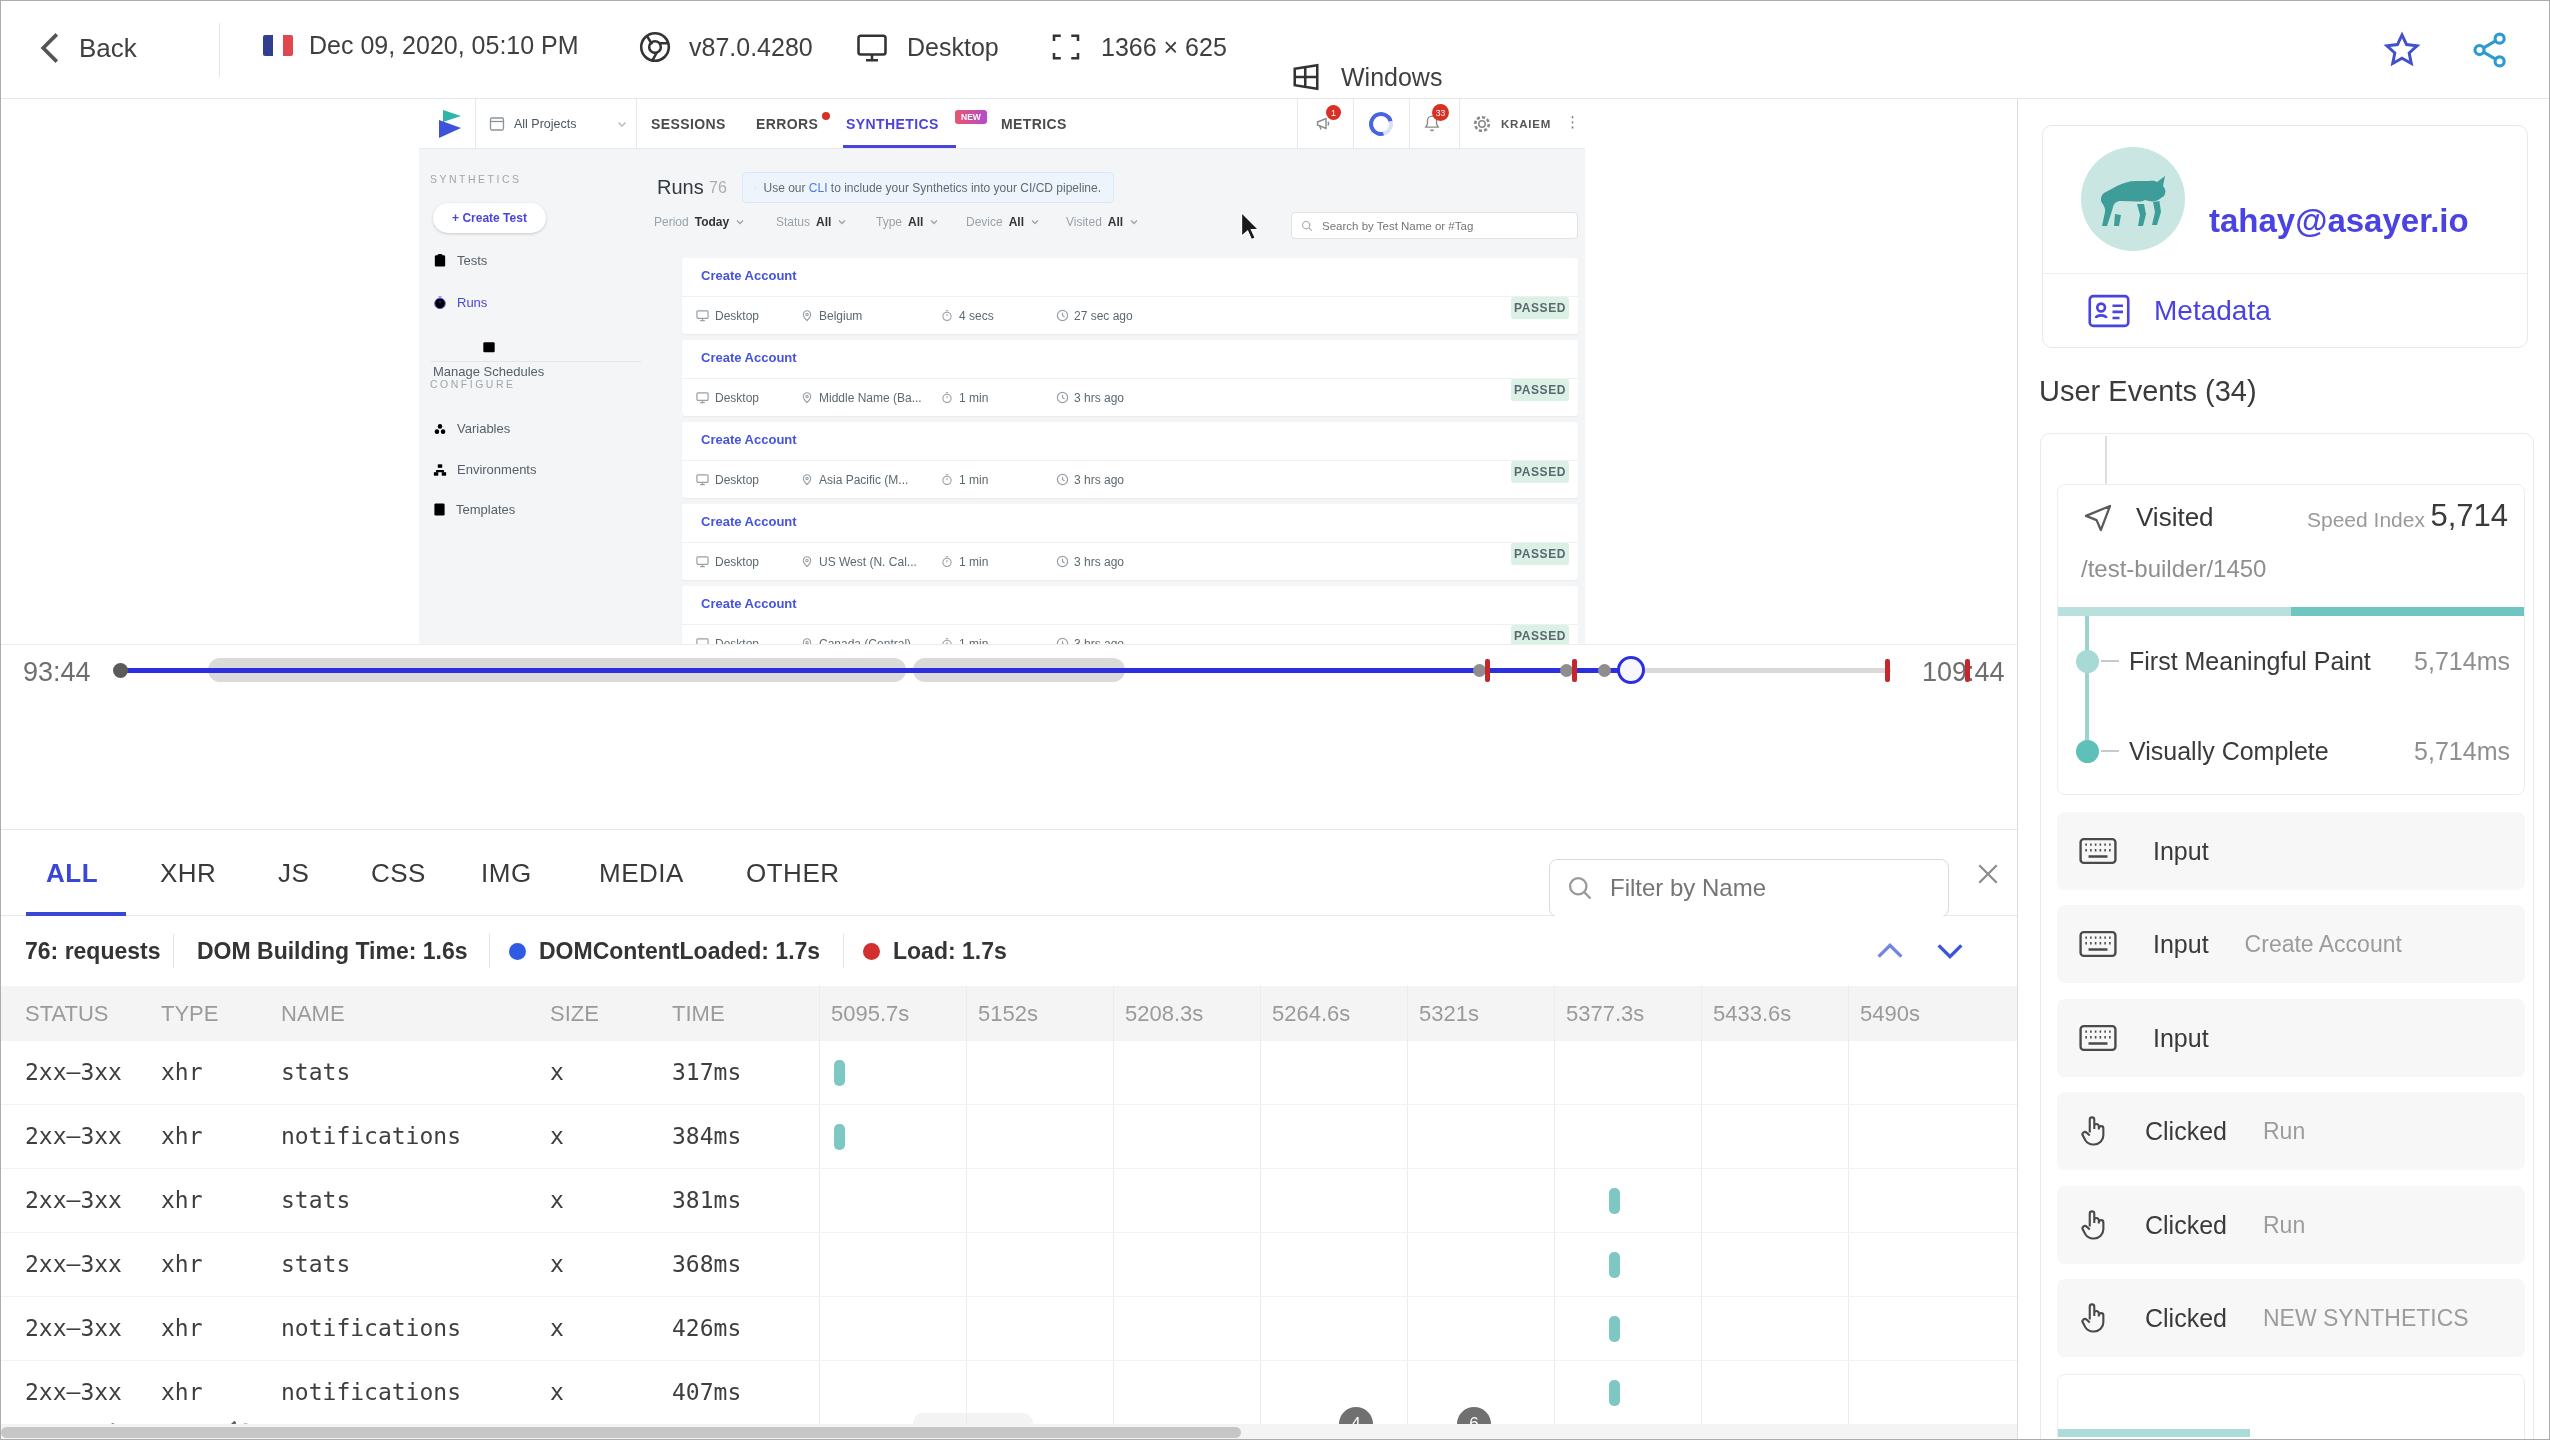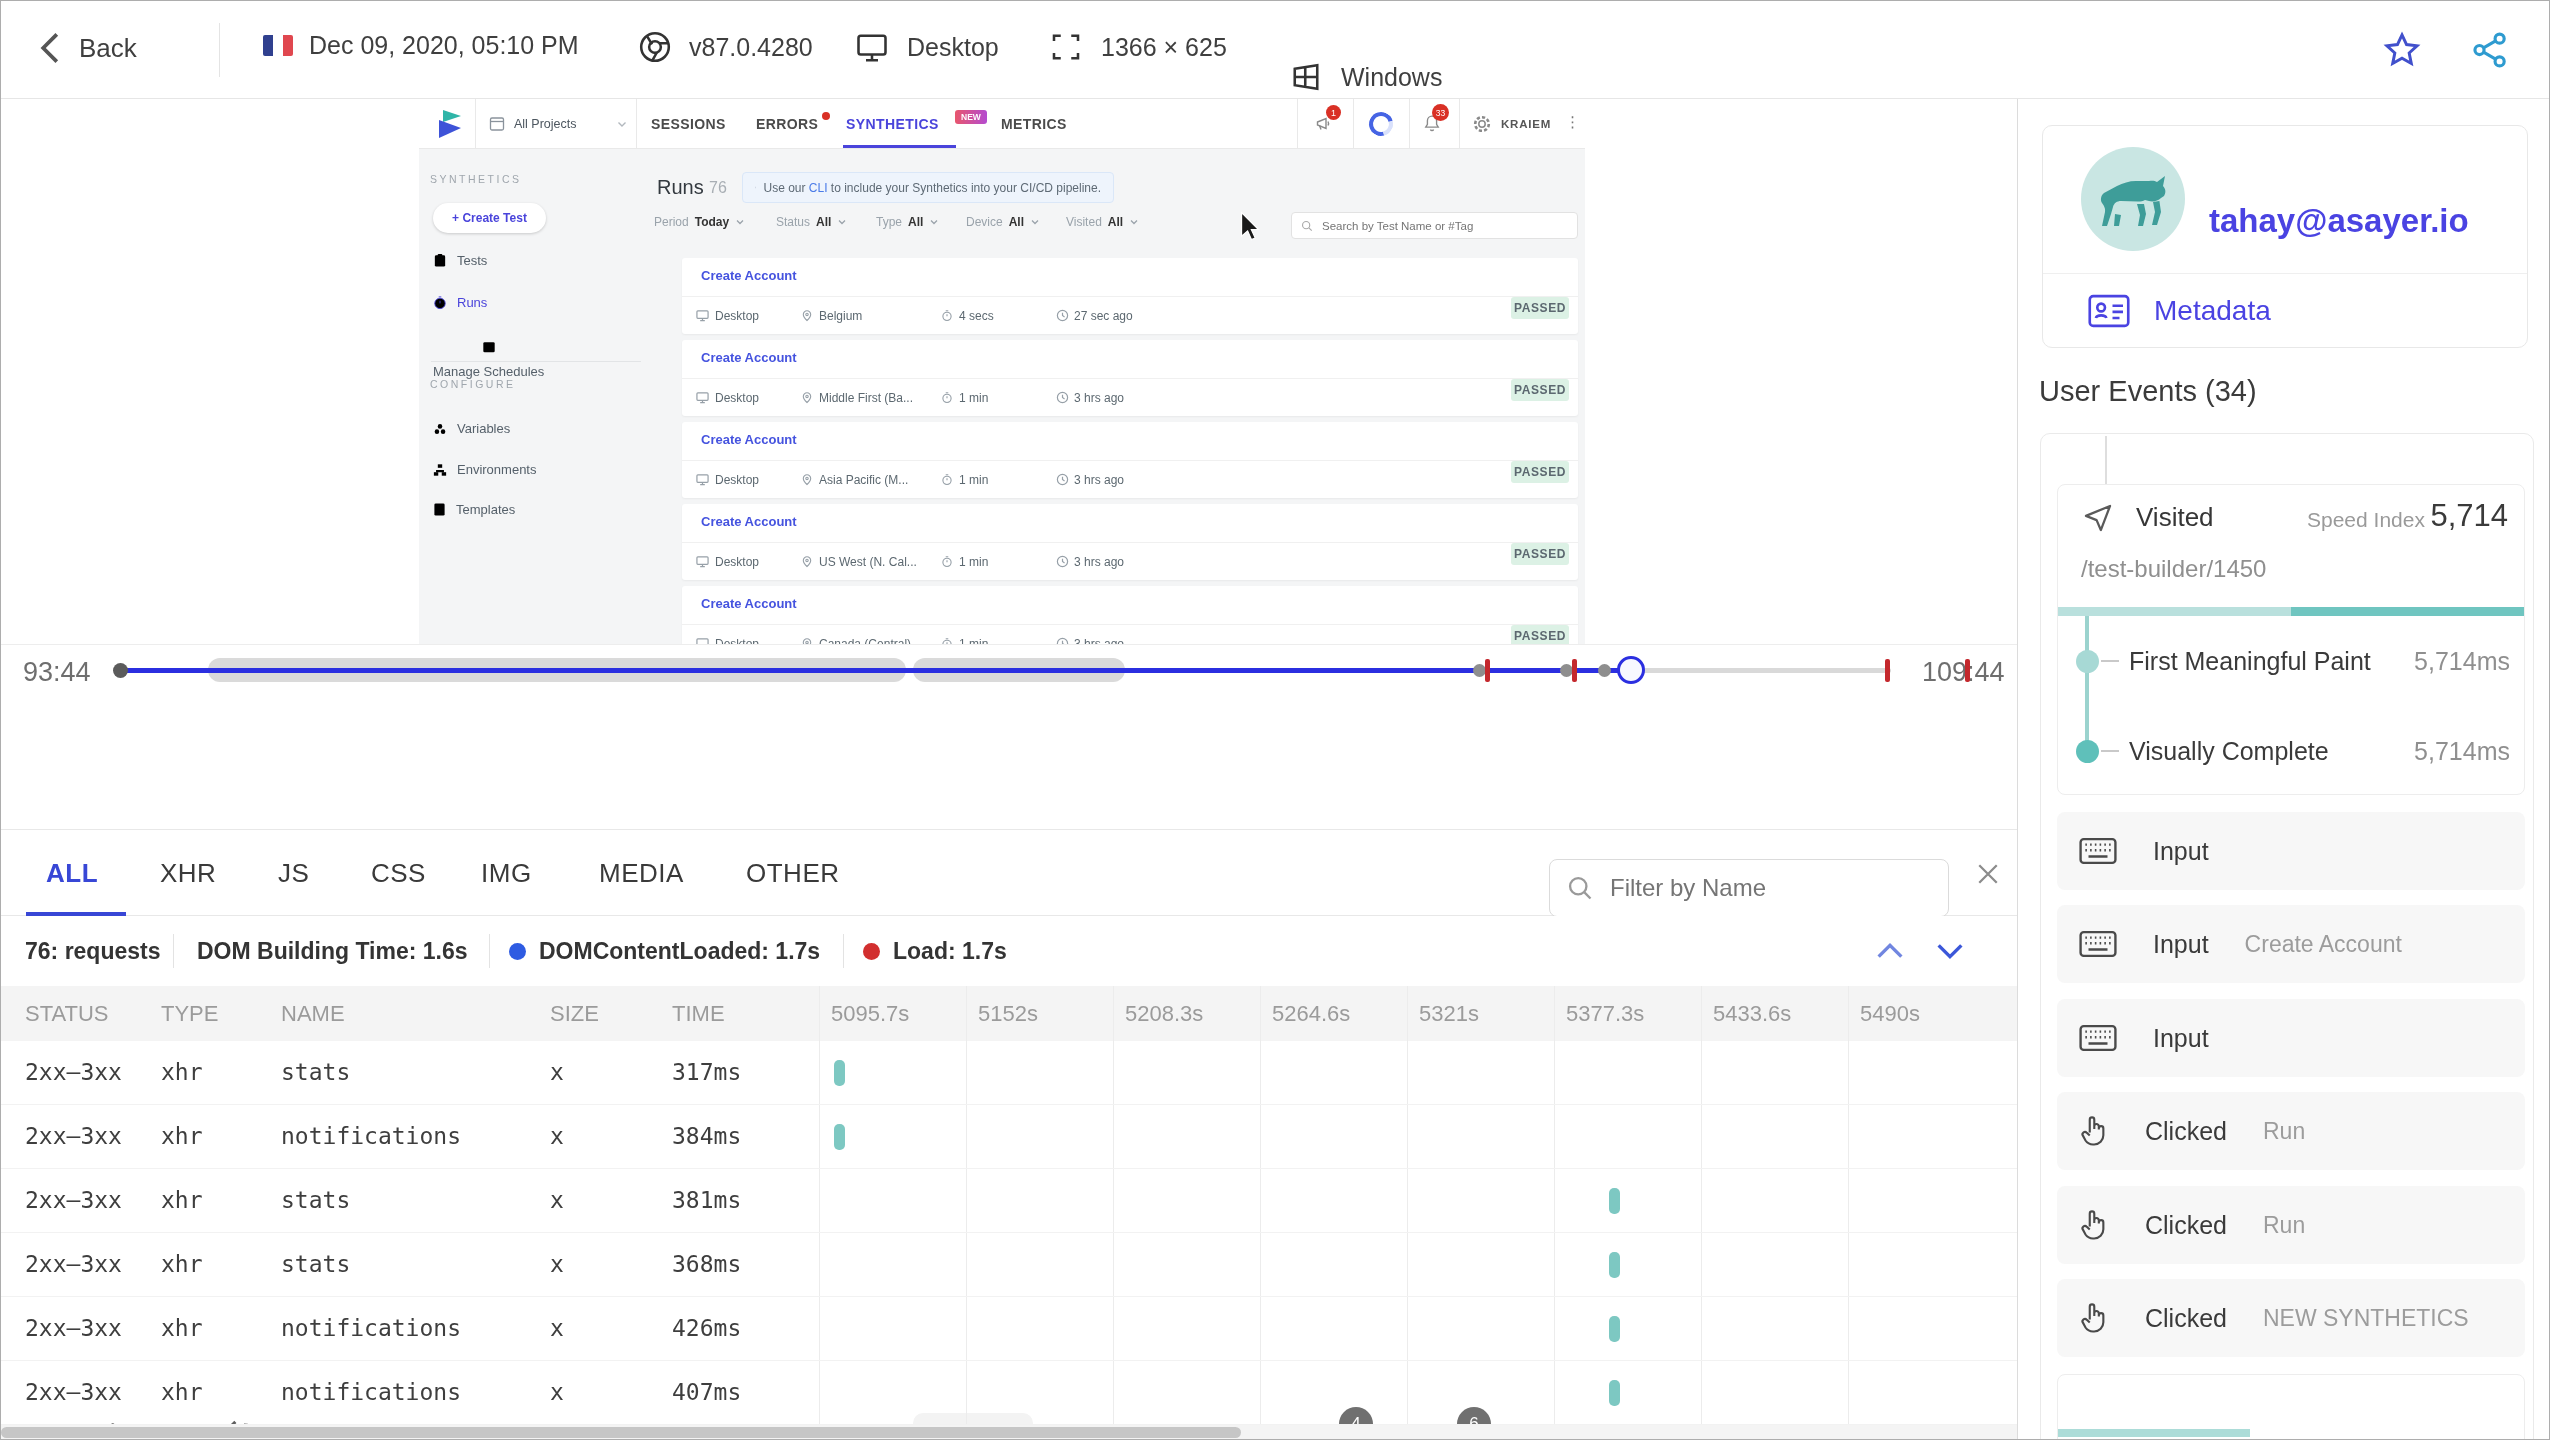--- a/index.html
+++ b/index.html
@@ -338,21 +338,21 @@
         <div class="det">
           <svg style="left:14px;" width="13" height="13" viewBox="0 0 14 14">
               <rect x="1" y="2" width="12" height="8" rx="1"></rect>
               <path d="M7 10 v2 M4.5 12.5 h5"></path>
             </svg>
             <span style="left:33px;">Desktop</span>
           <svg style="left:119px;" width="12" height="13" viewBox="0 0 14 14">
               <path d="M7 1.5 a4.3 4.3 0 0 1 4.3 4.3 C11.3 8.8 7 12.8 7 12.8 S2.7 8.8 2.7 5.8 A4.3 4.3 0 0 1 7 1.5 Z"></path>
               <circle cx="7" cy="5.8" r="1.4"></circle>
             </svg>
-            <span style="left:137px;">Middle First (Ba...</span>
+            <span style="left:137px;">Middle Name (Ba...</span>
           <svg style="left:259px;" width="12" height="13" viewBox="0 0 14 14">
               <circle cx="7" cy="8" r="4.8"></circle>
               <path d="M7 8 V5.5 M5.5 1.5 h3"></path>
             </svg>
             <span style="left:277px;">1 min</span>
           <svg style="left:374px;" width="13" height="13" viewBox="0 0 14 14">
               <circle cx="7" cy="7" r="5.5"></circle>
               <path d="M7 4 V7 L9.2 8.5"></path>
             </svg>
             <span style="left:392px;">3 hrs ago</span>

